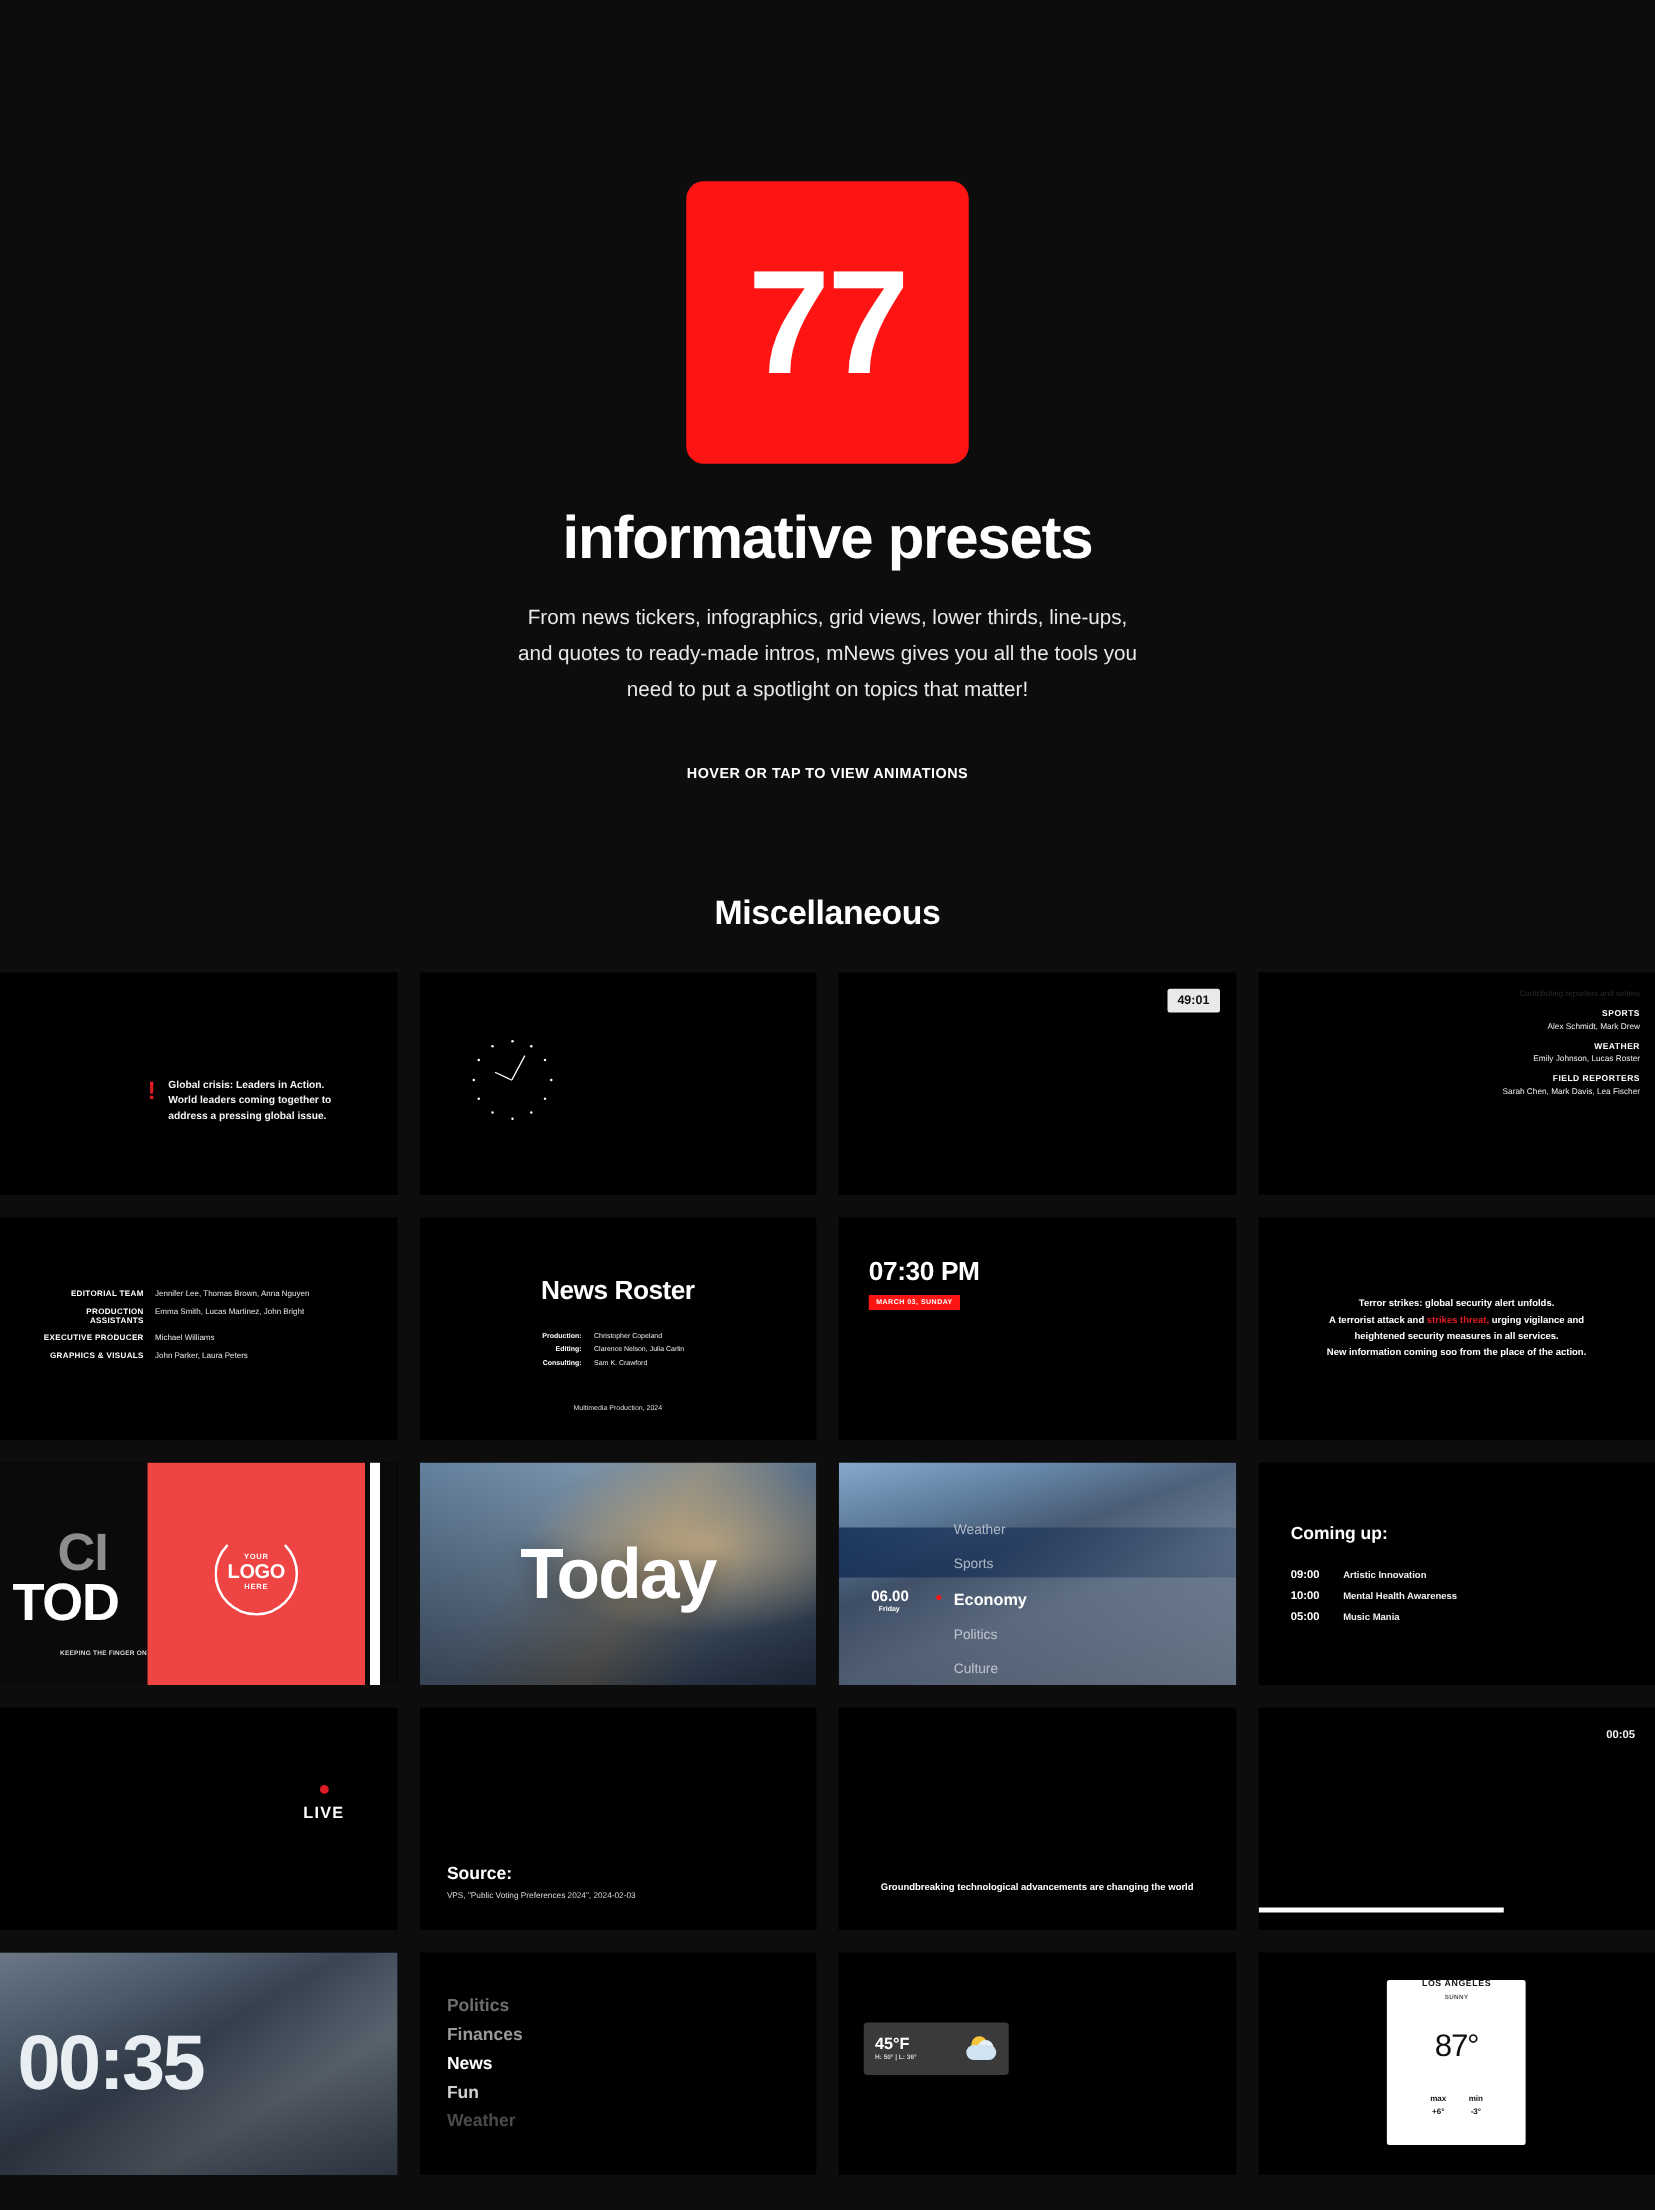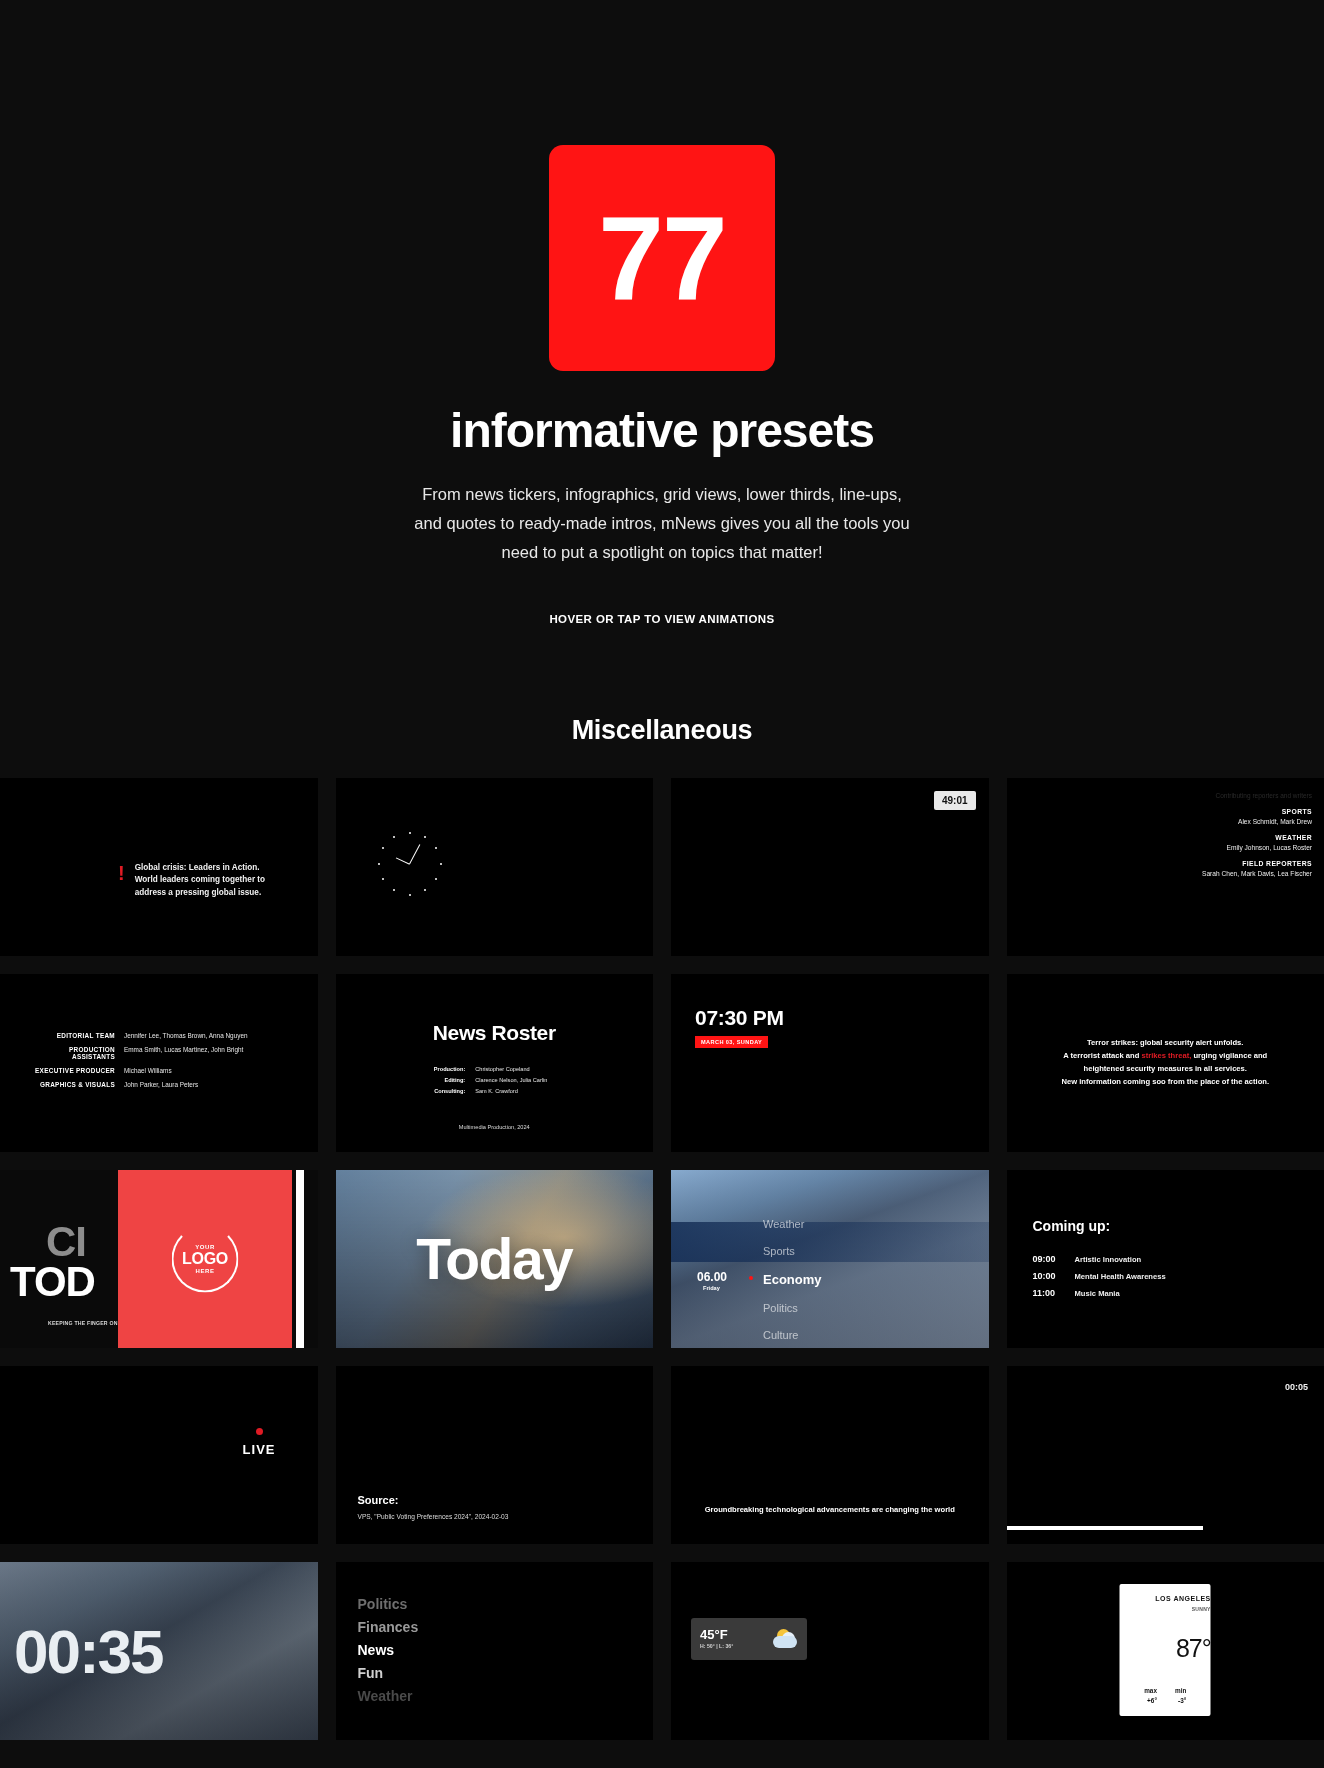--- a/index.html
+++ b/index.html
@@ -189,21 +189,21 @@
   .cu-row { display: flex; align-items: flex-end; margin-bottom: 7px; }
   .cu-time { font-size: 9px; font-weight: 700; width: 42px; }
   .cu-label { font-size: 7.6px; font-weight: 600; color: #efefef; }
 
   
   .live-wrap { position: absolute; right: 42px; top: 62px; display: flex; align-items: center; gap: 7px; flex-direction: column; }
   .live-dot { width: 7px; height: 7px; border-radius: 50%; background: #e01b24; }
   .live-text { font-size: 13px; font-weight: 700; letter-spacing: 1px; }
 
   
-  .src-title { position: absolute; left: 22px; bottom: 38px; font-size: 11px; font-weight: 700; }
+  .src-title { position: absolute; left: 22px; bottom: 38px; font-size: 14px; font-weight: 700; }
   .src-text { position: absolute; left: 22px; bottom: 24px; font-size: 6.6px; color: #dcdcdc; }
 
   
   .lt-text { position: absolute; left: 0; right: 0; bottom: 30px; text-align: center; font-size: 7.6px; font-weight: 700; }
 
   
   .t16-time { position: absolute; right: 16px; top: 16px; font-size: 9px; font-weight: 600; color: #f0f0f0; }
   .t16-bar { position: absolute; left: 0; bottom: 14px; height: 4px; width: 62%; background: #ffffff; }
 
   
@@ -231,22 +231,22 @@
   .wtemp { font-size: 13px; font-weight: 700; line-height: 1.05; }
   .wsub { font-size: 5.2px; font-weight: 600; color: #d4d4d4; margin-top: 2px; }
   .wicon { position: relative; width: 26px; height: 20px; }
   .wsun { position: absolute; left: 5px; top: 0px; width: 13px; height: 13px; background: #f5c43a; border-radius: 50%; }
   .wcloud { position: absolute; left: 1px; top: 7px; width: 24px; height: 12px; background: #cfe3f3; border-radius: 9px; }
   .wcloud2 { position: absolute; left: 10px; top: 3px; width: 13px; height: 13px; background: #e6f0f9; border-radius: 50%; }
 
   
   .lacard {
     position: absolute; left: 50%; top: 22px; transform: translateX(-50%);
-    width: 91px; height: 132px; background: #fff; color: #111;
-    border-radius: 2px; text-align: right; padding-top: 11px;
+    width: 111px; height: 132px; background: #fff; color: #111;
+    border-radius: 2px; text-align: center; 
   }
   .la-city { font-size: 7px; font-weight: 800; letter-spacing: .5px; }
   .la-cond { font-size: 5px; font-weight: 600; color: #555; margin-top: 4px; letter-spacing: .3px; }
   .la-temp { font-size: 25px; font-weight: 400; margin-top: 22px; letter-spacing: -1px; }
   .la-mm { display: flex; justify-content: center; gap: 18px; margin-top: 24px; }
   .la-mm-k { font-size: 6.4px; font-weight: 700; }
   .la-mm-v { font-size: 6.4px; font-weight: 600; margin-top: 3px; }
 </style>
 </head>
 <body>
@@ -406,21 +406,21 @@
       <div class="cu-list">
         <div class="cu-row">
           <div class="cu-time">09:00</div>
           <div class="cu-label">Artistic Innovation</div>
         </div>
         <div class="cu-row">
           <div class="cu-time">10:00</div>
           <div class="cu-label">Mental Health Awareness</div>
         </div>
         <div class="cu-row">
-          <div class="cu-time">11:00</div>
+          <div class="cu-time">05:00</div>
           <div class="cu-label">Music Mania</div>
         </div>
       </div>
     </div>
 
     <div class="tile">
       <div class="live-wrap">
         <span class="live-dot"></span>
         <span class="live-text">LIVE</span>
       </div>

